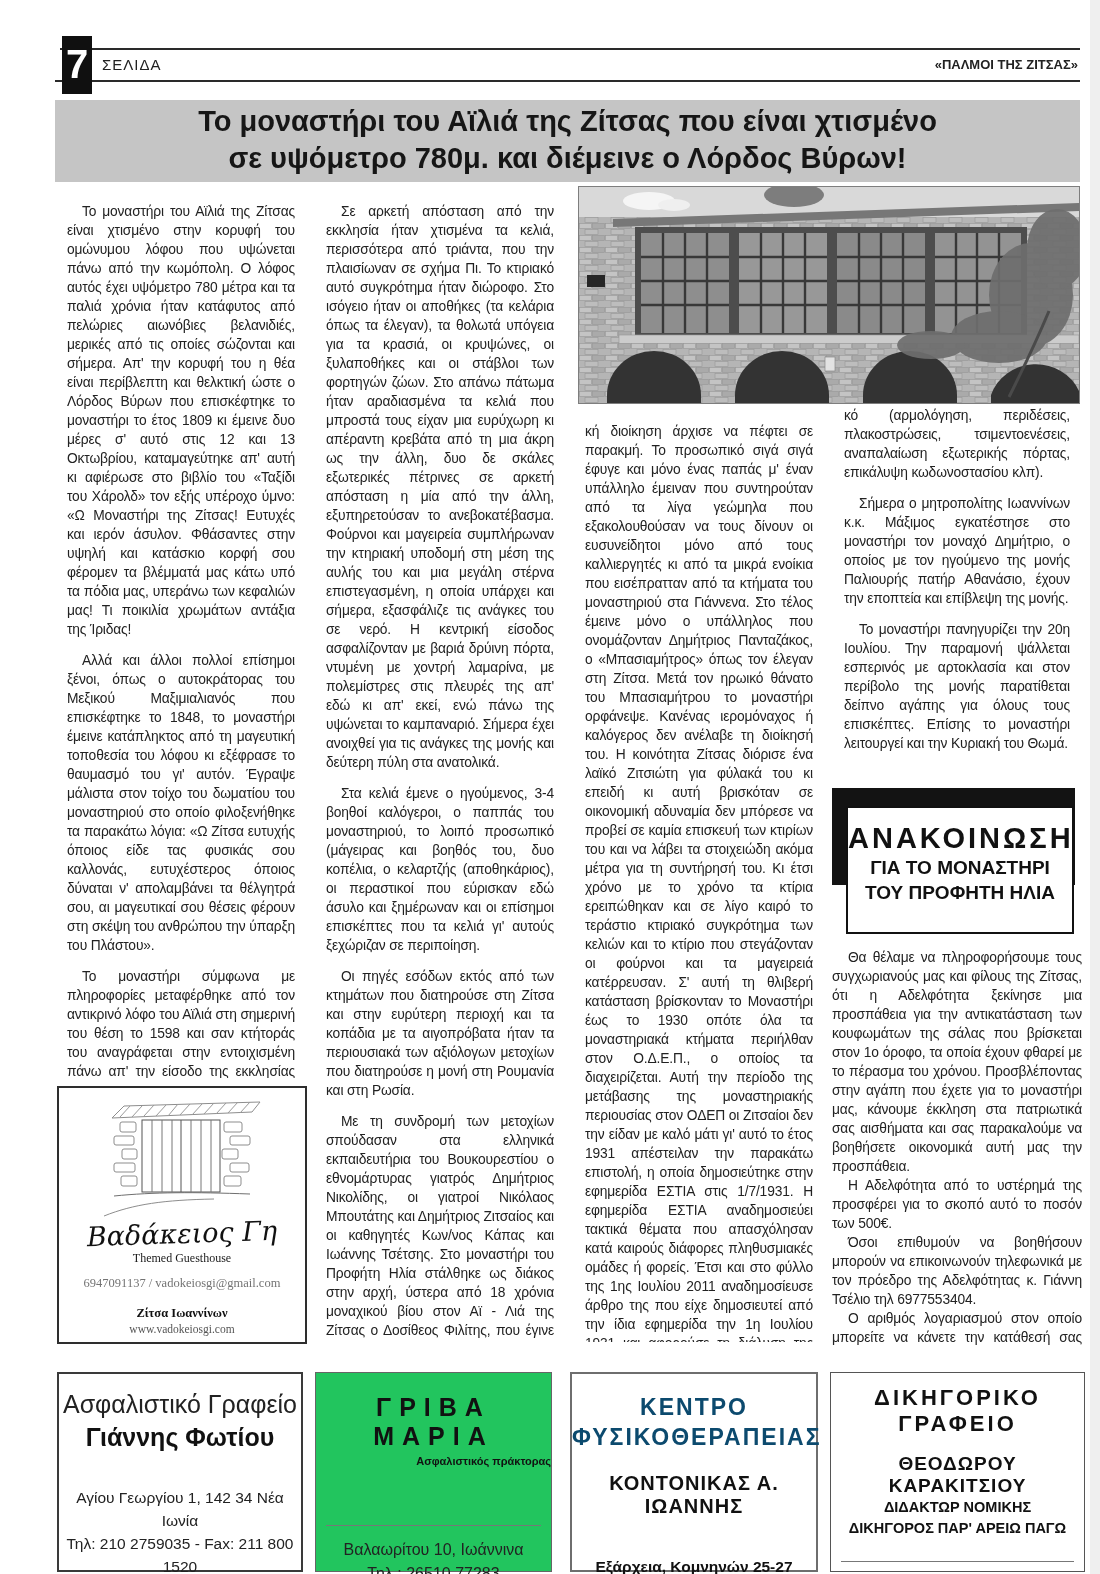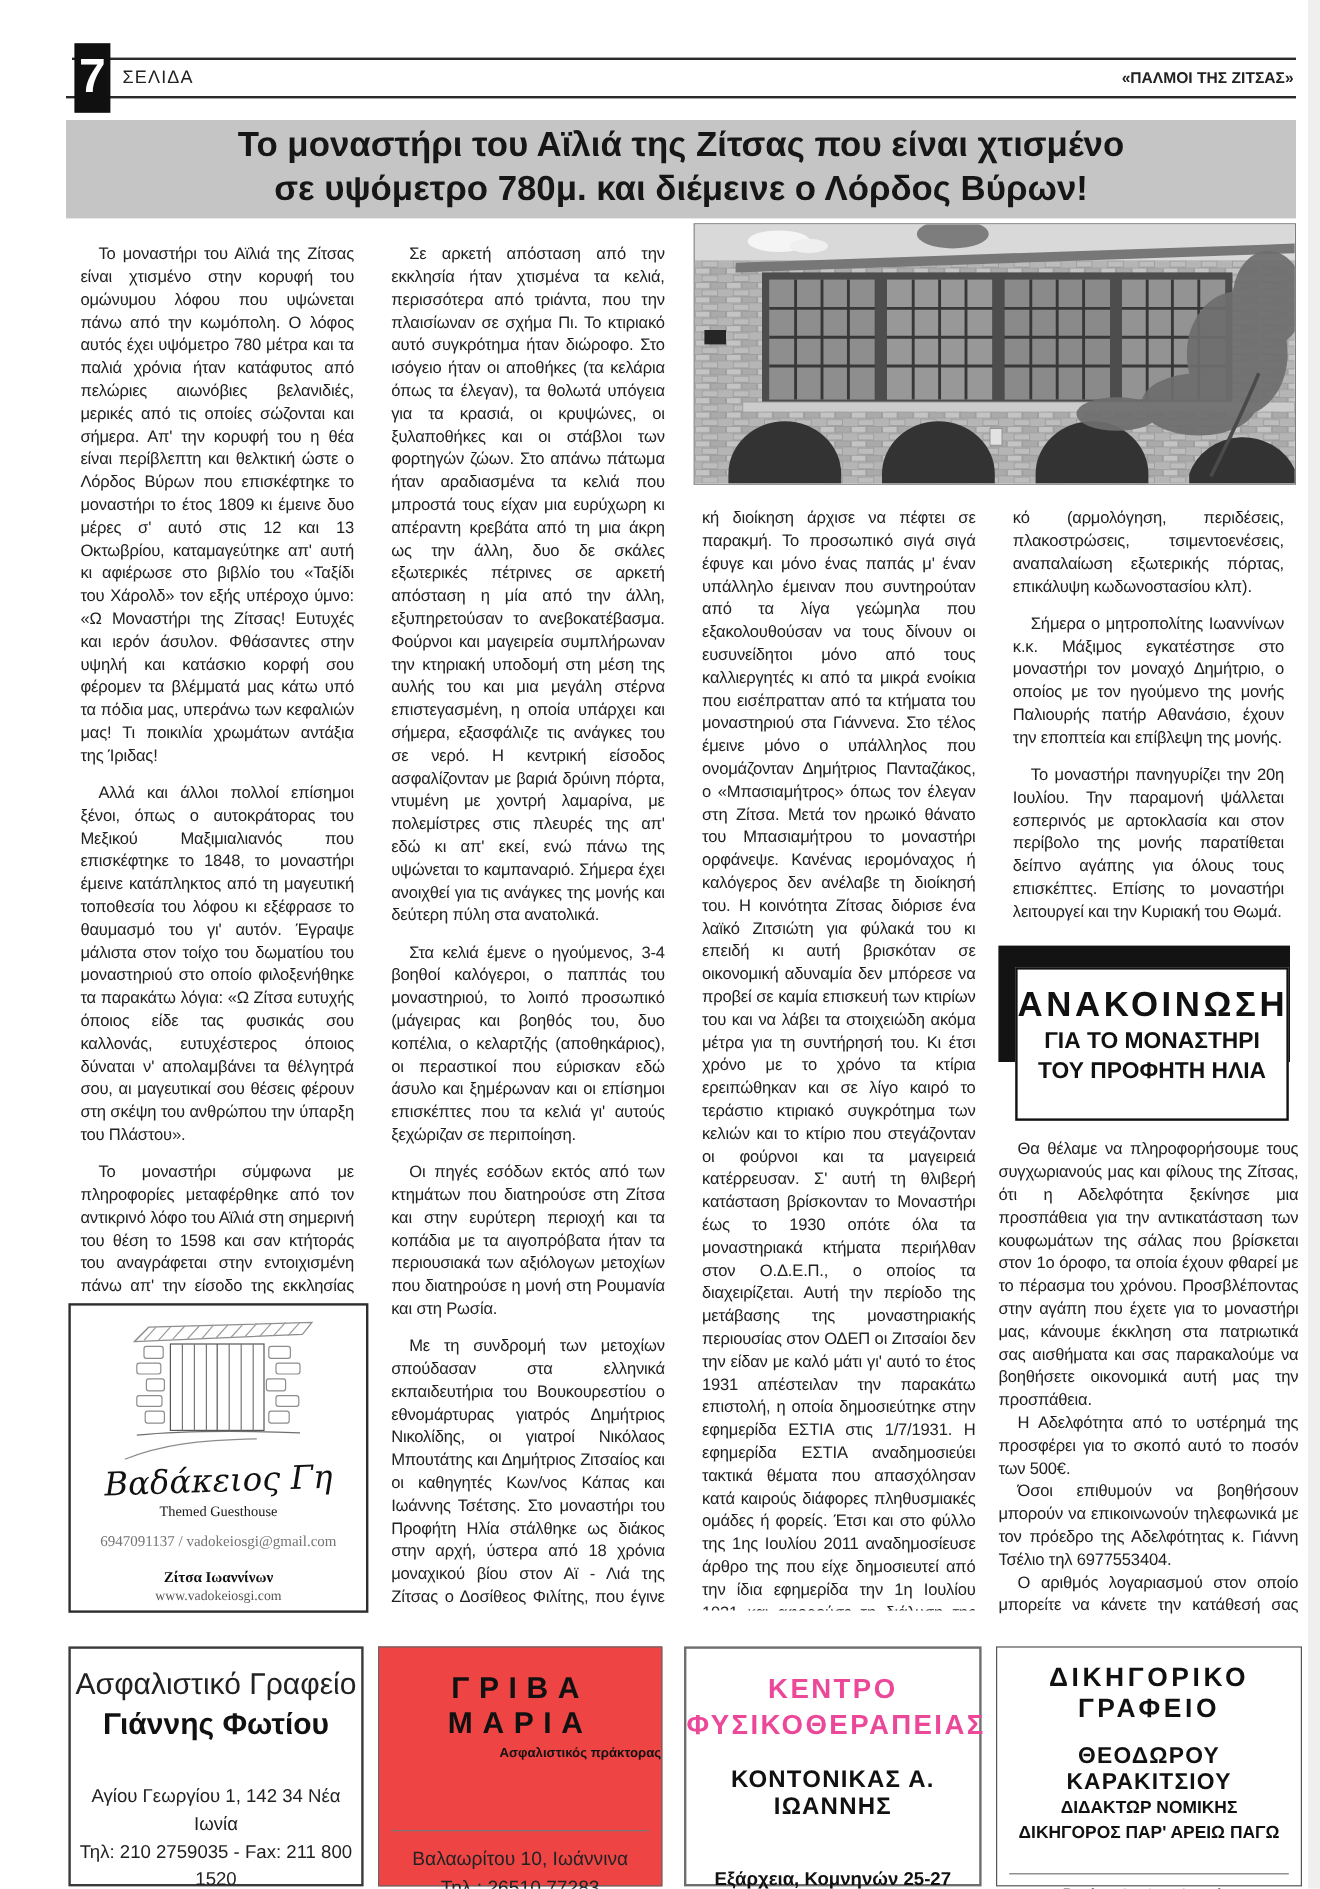--- a/index.html
+++ b/index.html
@@ -36,32 +36,32 @@
   .ann-white{position:absolute;left:846px;top:806px;width:228px;height:128px;background:#fff;
     border:2px solid #111;box-sizing:border-box;text-align:center;}
   .ann-title{font-size:29px;font-weight:bold;letter-spacing:3px;margin-top:14px;color:#111;}
   .ann-sub{font-size:19px;font-weight:bold;line-height:25px;color:#111;}
   .ann-body{position:absolute;left:832px;top:948px;width:250px;height:400px;font-size:13.8px;line-height:19px;
     text-align:justify;letter-spacing:-0.15px;overflow:hidden;color:#222;}
   .ann-body p{margin:0;text-indent:16px;}
   
   .adbox{position:absolute;top:1372px;height:200px;box-sizing:border-box;background:#fff;text-align:center;}
   .ad1{left:57px;width:246px;border:2px solid #3a3a3a;}
-  .ad2{left:315px;width:237px;border:1px solid #666;background:#ef4444;}
+  .ad2{left:315px;width:237px;border:1px solid #666;background:#22c55e;}
   .ad3{left:570px;width:248px;border:2px solid #6e6e6e;}
   .ad4{left:830px;width:255px;border:1px solid #555;}
   .ad1-title{font-size:25px;margin-top:16px;color:#222;}
   .ad1-name{font-size:25px;font-weight:bold;margin-top:4px;color:#111;}
   .ad1-lines{font-size:15.5px;line-height:23px;margin-top:34px;color:#222;}
   .ad2-title{font-size:25px;font-weight:bold;letter-spacing:8px;margin-top:20px;color:#111;}
   .ad2-sub{font-size:11px;font-weight:bold;margin-top:4px;color:#111;text-align:right;}
   .divider{border-top:1px solid #777;margin:0 10px;}
   .ad2-div{margin-top:58px;}
   .ad2-lines{font-size:16px;line-height:24px;margin-top:12px;color:#222;}
-  .ad3-title{font-size:23px;font-weight:bold;line-height:30px;margin-top:18px;letter-spacing:2px;color:#ec4899;}
+  .ad3-title{font-size:23px;font-weight:bold;line-height:30px;margin-top:18px;letter-spacing:2px;color:#0c4a6e;}
   .ad3-name{font-size:20px;font-weight:bold;margin-top:20px;letter-spacing:1px;color:#111;}
   .ad3-addr{font-size:15.5px;font-weight:bold;margin-top:40px;color:#111;}
   .ad4-title{font-size:22px;font-weight:bold;letter-spacing:3px;margin-top:12px;color:#111;}
   .ad4-name{font-size:19px;font-weight:bold;margin-top:16px;letter-spacing:1px;color:#111;}
   .ad4-sub{font-size:14.5px;font-weight:bold;line-height:21px;color:#111;}
   .ad4-div{margin-top:22px;}
   .ad4-addr{font-size:14.5px;font-weight:bold;margin-top:10px;color:#111;}
   .scan-edge{position:absolute;right:0;top:0;width:10px;height:1574px;background:#efefef;}
 </style>
 </head>
@@ -153,21 +153,21 @@
 <div class="bodycol" style="left:314px;top:190px;width:252px;height:1150px;">
     <p>Σε αρκετή απόσταση από την εκκλησία ήταν χτισμένα τα κελιά, περισσότερα από τριάντα, που την πλαισίωναν σε σχήμα Πι. Το κτιριακό αυτό συγκρότημα ήταν διώροφο. Στο ισόγειο ήταν οι αποθήκες (τα κελάρια όπως τα έλεγαν), τα θολωτά υπόγεια για τα κρασιά, οι κρυψώνες, οι ξυλαποθήκες και οι στάβλοι των φορτηγών ζώων. Στο απάνω πάτωμα ήταν αραδιασμένα τα κελιά που μπροστά τους είχαν μια ευρύχωρη κι απέραντη κρεβάτα από τη μια άκρη ως την άλλη, δυο δε σκάλες εξωτερικές πέτρινες σε αρκετή απόσταση η μία από την άλλη, εξυπηρετούσαν το ανεβοκατέβασμα. Φούρνοι και μαγειρεία συμπλήρωναν την κτηριακή υποδομή στη μέση της αυλής του και μια μεγάλη στέρνα επιστεγασμένη, η οποία υπάρχει και σήμερα, εξασφάλιζε τις ανάγκες του σε νερό. Η κεντρική είσοδος ασφαλίζονταν με βαριά δρύινη πόρτα, ντυμένη με χοντρή λαμαρίνα, με πολεμίστρες στις πλευρές της απ' εδώ κι απ' εκεί, ενώ πάνω της υψώνεται το καμπαναριό. Σήμερα έχει ανοιχθεί για τις ανάγκες της μονής και δεύτερη πύλη στα ανατολικά.</p>
     <p>Στα κελιά έμενε ο ηγούμενος, 3-4 βοηθοί καλόγεροι, ο παππάς του μοναστηριού, το λοιπό προσωπικό (μάγειρας και βοηθός του, δυο κοπέλια, ο κελαρτζής (αποθηκάριος), οι περαστικοί που εύρισκαν εδώ άσυλο και ξημέρωναν και οι επίσημοι επισκέπτες που τα κελιά γι' αυτούς ξεχώριζαν σε περιποίηση.</p>
     <p>Οι πηγές εσόδων εκτός από των κτημάτων που διατηρούσε στη Ζίτσα και στην ευρύτερη περιοχή και τα κοπάδια με τα αιγοπρόβατα ήταν τα περιουσιακά των αξιόλογων μετοχίων που διατηρούσε η μονή στη Ρουμανία και στη Ρωσία.</p>
     <p>Με τη συνδρομή των μετοχίων σπούδασαν στα ελληνικά εκπαιδευτήρια του Βουκουρεστίου ο εθνομάρτυρας γιατρός Δημήτριος Νικολίδης, οι γιατροί Νικόλαος Μπουτάτης και Δημήτριος Ζιτσαίος και οι καθηγητές Κων/νος Κάπας και Ιωάννης Τσέτσης. Στο μοναστήρι του Προφήτη Ηλία στάλθηκε ως διάκος στην αρχή, ύστερα από 18 χρόνια μοναχικού βίου στον Αϊ - Λιά της Ζίτσας ο Δοσίθεος Φιλίτης, που έγινε ηγούμενός του ύστερα, αργότερα επίσκοπος Βουζαίου και τελικά Αρχιεπίσκοπος Ουγγροβλαχίας και παράλληλα αναδείχτηκε μεγάλος ευεργέτης της Ζίτσας.</p>
     <p>Από έσοδα των μετοχίων χτίστηκε το κτήριο του Παλαιού Δημοτικού Σχολείου, το οποίο από το 1972 λειτουργεί ως Πνευματικό Κέντρο.</p>
   </div>
 <div class="bodycol" style="left:573px;top:410px;width:252px;height:932px;">
     <p class="flush">κή διοίκηση άρχισε να πέφτει σε παρακμή. Το προσωπικό σιγά σιγά έφυγε και μόνο ένας παπάς μ' έναν υπάλληλο έμειναν που συντηρούταν από τα λίγα γεώμηλα που εξακολουθούσαν να τους δίνουν οι ευσυνείδητοι μόνο από τους καλλιεργητές κι από τα μικρά ενοίκια που εισέπρατταν από τα κτήματα του μοναστηριού στα Γιάννενα. Στο τέλος έμεινε μόνο ο υπάλληλος που ονομάζονταν Δημήτριος Πανταζάκος, ο «Μπασιαμήτρος» όπως τον έλεγαν στη Ζίτσα. Μετά τον ηρωικό θάνατο του Μπασιαμήτρου το μοναστήρι ορφάνεψε. Κανένας ιερομόναχος ή καλόγερος δεν ανέλαβε τη διοίκησή του. Η κοινότητα Ζίτσας διόρισε ένα λαϊκό Ζιτσιώτη για φύλακά του κι επειδή κι αυτή βρισκόταν σε οικονομική αδυναμία δεν μπόρεσε να προβεί σε καμία επισκευή των κτιρίων του και να λάβει τα στοιχειώδη ακόμα μέτρα για τη συντήρησή του. Κι έτσι χρόνο με το χρόνο τα κτίρια ερειπώθηκαν και σε λίγο καιρό το τεράστιο κτιριακό συγκρότημα των κελιών και το κτίριο που στεγάζονταν οι φούρνοι και τα μαγειρειά κατέρρευσαν. Σ' αυτή τη θλιβερή κατάσταση βρίσκονταν το Μοναστήρι έως το 1930 οπότε όλα τα μοναστηριακά κτήματα περιήλθαν στον Ο.Δ.Ε.Π., ο οποίος τα διαχειρίζεται. Αυτή την περίοδο της μετάβασης της μοναστηριακής περιουσίας στον ΟΔΕΠ οι Ζιτσαίοι δεν την είδαν με καλό μάτι γι' αυτό το έτος 1931 απέστειλαν την παρακάτω επιστολή, η οποία δημοσιεύτηκε στην εφημερίδα ΕΣΤΙΑ στις 1/7/1931. Η εφημερίδα ΕΣΤΙΑ αναδημοσιεύει τακτικά θέματα που απασχόλησαν κατά καιρούς διάφορες πληθυσμιακές ομάδες ή φορείς. Έτσι και στο φύλλο της 1ης Ιουλίου 2011 αναδημοσίευσε άρθρο της που είχε δημοσιευτεί από την ίδια εφημερίδα την 1η Ιουλίου 1931 και αφορούσε τη διάλυση της Μονής του Προφήτη Ηλία, το οποίο και παραθέτουμε παρακάτω: "ΔΙΑ ΤΗΝ ΚΑΤΑΡΓΗΣΙΝ ΤΗΣ ΜΟΝΗΣ ΖΙΤΣΗΣ" Επιτροπή κατοίκων της Ζίτσης της Ηπείρου διαμαρτύρεται δια τηλεγραφήματος της δια την διάλυσιν της Ιστορικής Μονής του Προφήτου Ηλίου, εκ της οποίας εγαλουχήθησαν μεγάλοι ιεράρχαι και η οποία υπήρξεν, επί Τουρκοκρατίας, κέντρον εκπαιδευτικόν της Ηπείρου. Η Κοινότης Ζίτσης ζητεί να της παραδοθή η Μονή δια να την διατηρήση αυτή ως εθνικόν κειμήλιον.» (ΕΣΤΙΑ 1-7-1931)</p>
   </div>
-<div class="bodycol" style="left:832px;top:410px;width:250px;height:372px;">
+<div class="bodycol" style="left:832px;top:394px;width:250px;height:372px;">
     <p class="flush">κό (αρμολόγηση, περιδέσεις, πλακοστρώσεις, τσιμεντοενέσεις, αναπαλαίωση εξωτερικής πόρτας, επικάλυψη κωδωνοστασίου κλπ).</p>
     <p>Σήμερα ο μητροπολίτης Ιωαννίνων κ.κ. Μάξιμος εγκατέστησε στο μοναστήρι τον μοναχό Δημήτριο, ο οποίος με τον ηγούμενο της μονής Παλιουρής πατήρ Αθανάσιο, έχουν την εποπτεία και επίβλεψη της μονής.</p>
     <p>Το μοναστήρι πανηγυρίζει την 20η Ιουλίου. Την παραμονή ψάλλεται εσπερινός με αρτοκλασία  και στον περίβολο της μονής παρατίθεται δείπνο αγάπης για όλους τους επισκέπτες. Επίσης το μοναστήρι λειτουργεί και την Κυριακή του Θωμά.</p>
     <p>Σε χώρους που βρίσκονται εκτός της μονής (Ανατολική βίγλα) πραγματοποιείται κάθε χρόνο η Γιορτή Κρασιού (πρώτη φορά 1967, δεύτερη φορά 1968, σταμάτησε για κάποια χρόνια και από το 1982 ανελλιπώς μέχρι σήμερα. Το πρώτο διάστημα τη Γιορτή οργάνωσε η Εταιρία Ηπειρωτικών Μελετών και στη συνέχεια τη διοργάνωση συνεχίζει ανελλιπώς η τοπική κοινότητα με τη στήριξη του Δήμου Ζίτσας).</p>
   </div>
 
 <div class="guesthouse">
   <svg width="236" height="128" viewBox="0 0 236 128" style="margin-top:4px;">
     <g stroke="#8d8d8d" stroke-width="1" fill="none">
       <polygon points="48,26 188,20 196,10 60,14"></polygon>

